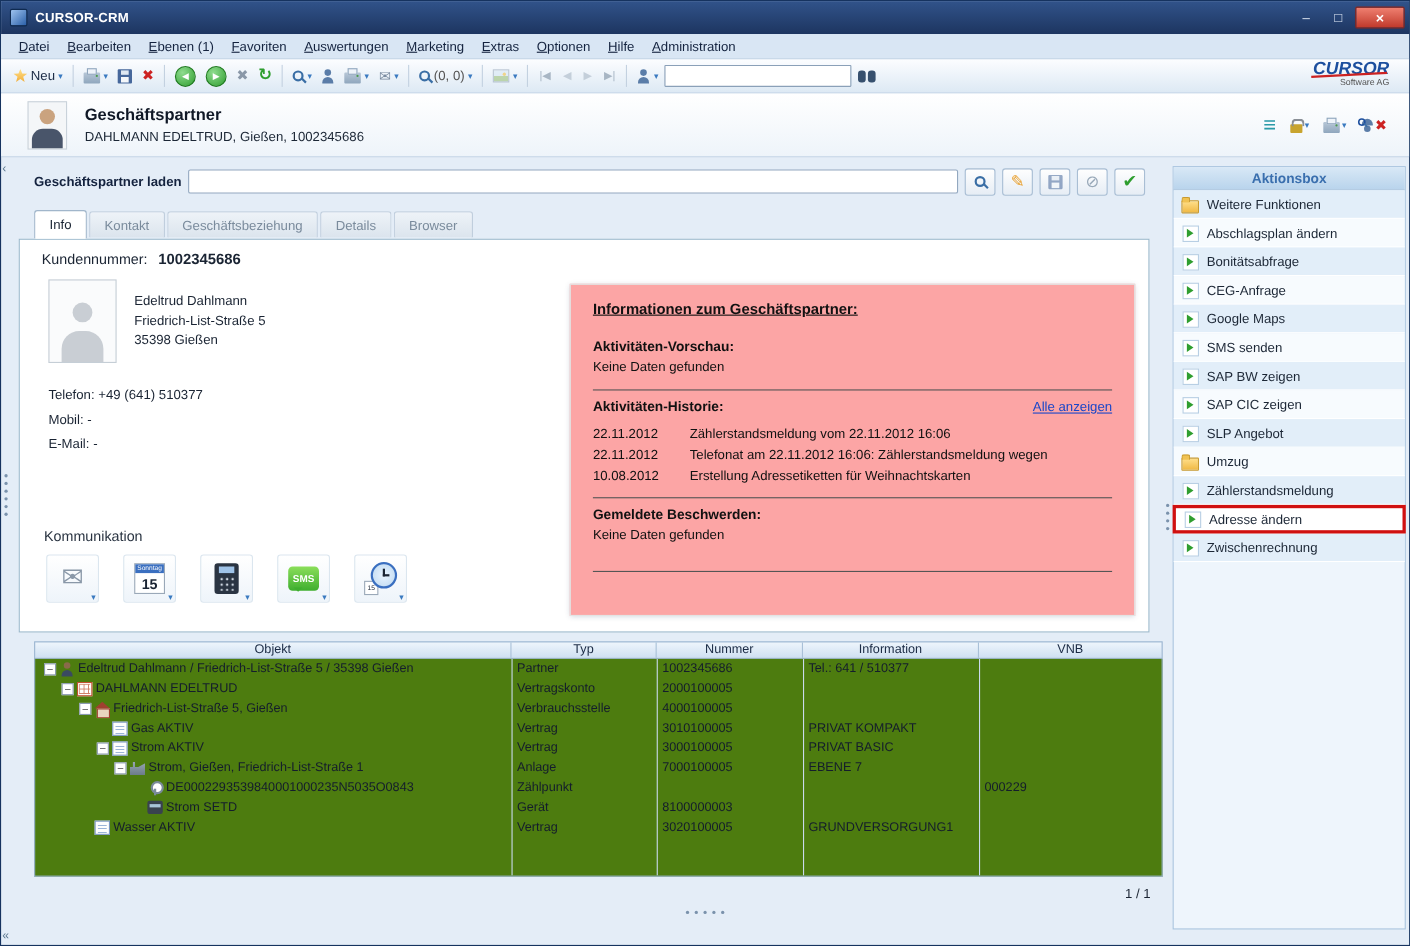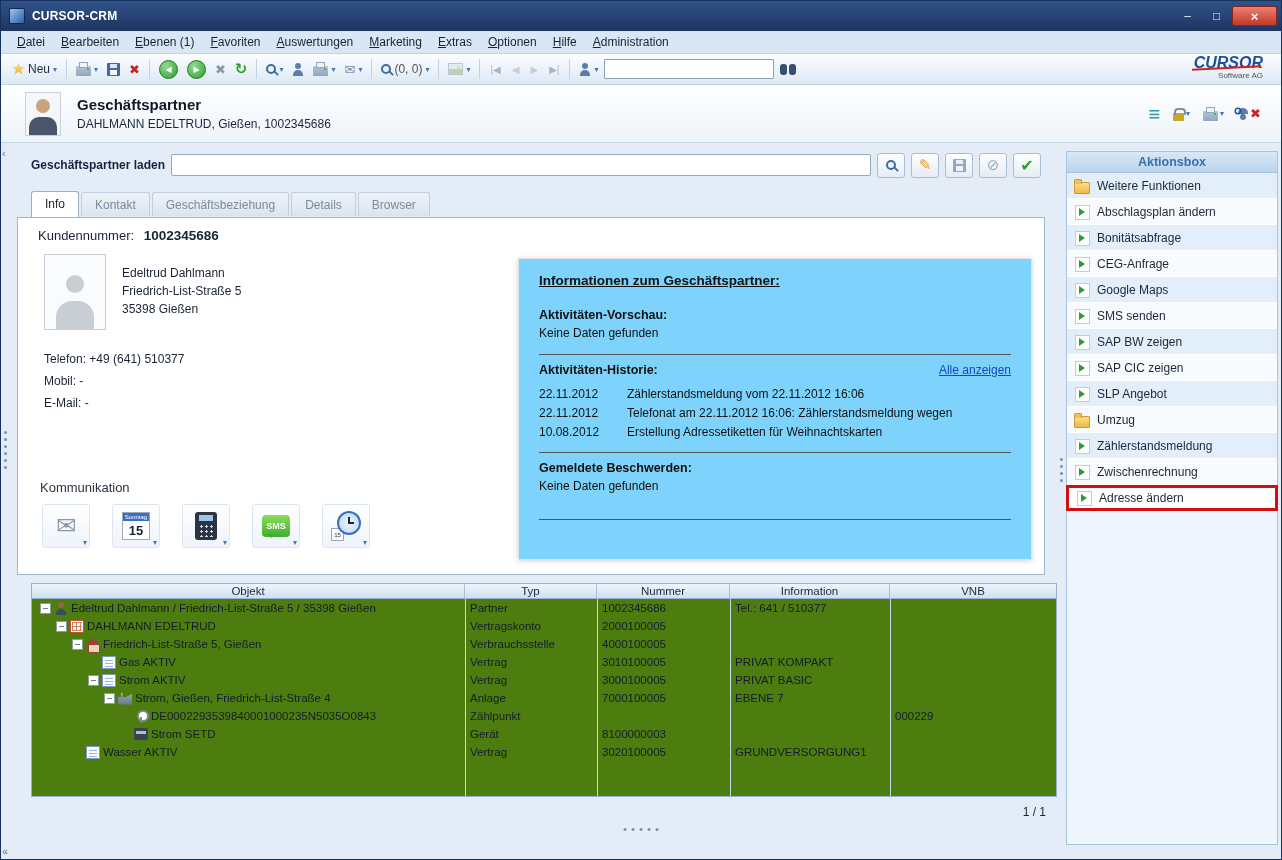--- a/index.html
+++ b/index.html
@@ -119,21 +119,21 @@
   .phoneic::after { content:""; position:absolute; left:4px; top:12px; right:4px; bottom:3px; background-image:radial-gradient(circle,#cfd8e2 1px,transparent 1.4px); background-size:5px 5px; }
   .smsic { width:28px; height:22px; background:linear-gradient(#8ade5a,#3fae2f); border-radius:4px; position:relative; color:#fff; font-size:9px; font-weight:bold; display:flex; align-items:center; justify-content:center; }
   .smsic::after { content:""; position:absolute; left:5px; bottom:-5px; border:4px solid transparent; border-top-color:#3fae2f; }
   .clockwrap { position:relative; width:30px; height:30px; }
   .minical { position:absolute; left:0; bottom:0; width:13px; height:13px; background:#fff; border:1px solid #9aa8b8; font-size:6px; text-align:center; line-height:12px; color:#1a2433; }
   .clockface { position:absolute; right:0; top:0; width:24px; height:24px; border-radius:50%; background:radial-gradient(#eaf4ff,#bcd8f0); border:2px solid #3a6fc0; }
   .clockface::before { content:""; position:absolute; left:9px; top:4px; width:2px; height:7px; background:#1a2433; }
   .clockface::after { content:""; position:absolute; left:9px; top:9px; width:6px; height:2px; background:#1a2433; }
 
   
-  .ipanel { position:absolute; top:40px; left:500px; width:514px; height:302px; background:#7dd3fc; border:1px solid #e3e3e3; box-shadow:0 1px 5px rgba(60,80,110,.25); padding:14px 20px; color:#111; }
+  .ipanel { position:absolute; top:40px; left:500px; width:514px; height:302px; background:#fca5a5; border:1px solid #e3e3e3; box-shadow:0 1px 5px rgba(60,80,110,.25); padding:14px 20px; color:#111; }
   .ip-title { font-size:13.5px; font-weight:bold; text-decoration:underline; margin-bottom:20px; }
   .ip-h { font-weight:bold; font-size:12.5px; margin-bottom:4px; }
   .ip-t { font-size:12px; margin-bottom:14px; }
   .rule { height:1px; background:#555; margin:10px 0 8px; }
   .hist-head { display:flex; justify-content:space-between; align-items:baseline; margin-bottom:4px; }
   .link { color:#1a46c8; text-decoration:underline; font-size:12px; }
   .hrow { display:grid; grid-template-columns:88px 1fr; font-size:12px; line-height:19px; }
   .rule.last { margin-top:26px; }
 
   
@@ -529,21 +529,21 @@
                 <div class="tc">3000100005</div>
                 <div class="tc">PRIVAT BASIC</div>
                 <div class="tc"></div>
               </div>
 
               <div class="trow tgrid">
                 <div class="tc c-obj">
                   <span class="tindent" style="width: 64px;"></span>
                   <span class="exp minus"></span>
                   <span class="ticon anlage"></span>
-                  <span>Strom, Gießen, Friedrich-List-Straße 4</span>
+                  <span>Strom, Gießen, Friedrich-List-Straße 1</span>
                 </div>
                 <div class="tc">Anlage</div>
                 <div class="tc">7000100005</div>
                 <div class="tc">EBENE 7</div>
                 <div class="tc"></div>
               </div>
 
               <div class="trow tgrid">
                 <div class="tc c-obj">
                   <span class="tindent" style="width: 80px;"></span>
@@ -650,28 +650,28 @@
           <div class="abx-item">
             <span class="abx-icon folder"></span>
             <span>Umzug</span>
           </div>
 
           <div class="abx-item">
             <span class="abx-icon play"></span>
             <span>Zählerstandsmeldung</span>
           </div>
 
+          <div class="abx-item highlighted">
+            <span class="abx-icon play"></span>
+            <span>Adresse ändern</span>
+          </div>
+
           <div class="abx-item">
             <span class="abx-icon play"></span>
             <span>Zwischenrechnung</span>
-          </div>
-
-          <div class="abx-item highlighted">
-            <span class="abx-icon play"></span>
-            <span>Adresse ändern</span>
           </div>
         </div>
     </div>
 
   </div>
 
   <span class="hdots">
       <i></i>
       <i></i>
       <i></i>

